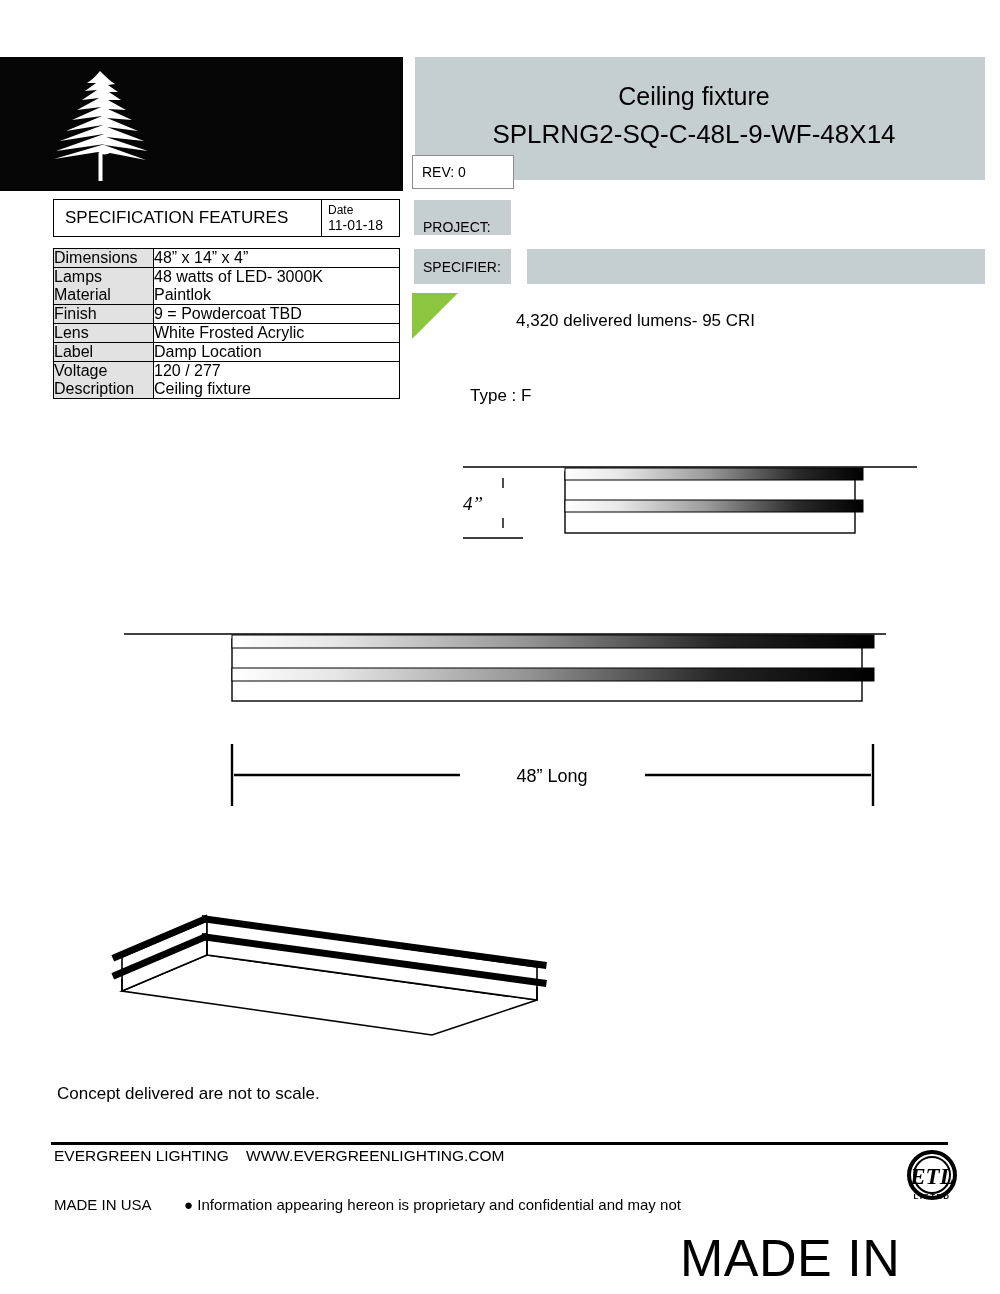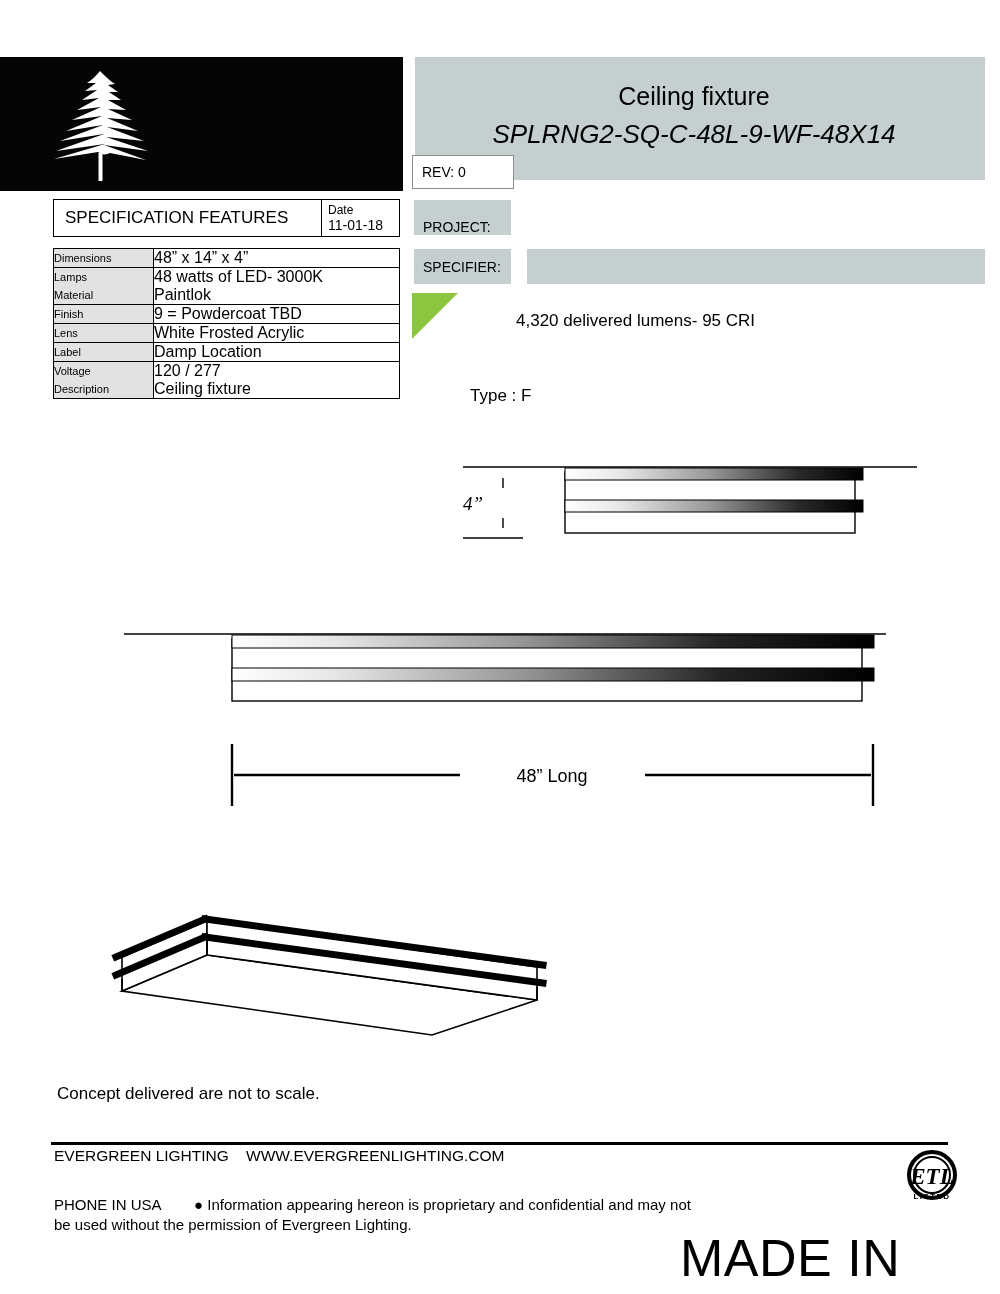--- a/index.html
+++ b/index.html
@@ -79,21 +79,20 @@
     text-align: center;
     font-size: 25px;
   }
   .title-line2 {
     position: absolute;
     left: 0;
     right: 12px;
     top: 62px;
     text-align: center;
     font-size: 26px;
-    font-style: italic;
   }
 
   .rev-box {
     position: absolute;
     left: 412px;
     top: 155px;
     width: 100px;
     height: 32px;
     border: 1px solid #8c8c8c;
     background: #ffffff;
@@ -205,21 +204,21 @@
     border-collapse: collapse;
     width: 100%;
   }
   .spec-table td {
     padding: 0;
     vertical-align: middle;
   }
   .spec-key {
     width: 99px;
     background: #e2e2e2;
-    font-size: 11px;
+    font-size: 16px;
     padding: 5px 0 5px 8px;
     border-right: 1.2px solid #000;
   }
   .spec-val {
     font-size: 16px;
     padding: 5px 0 5px 9px;
   }
   .rowline td { border-top: 1.2px solid #000; }
 
   
@@ -445,22 +444,21 @@
       <line x1="22" y1="84" x2="22" y2="96"></line>
       <line x1="107" y1="46" x2="107" y2="60"></line>
       <line x1="437" y1="92" x2="437" y2="105"></line>
     </g>
   </svg>
 
   <div class="concept-note">Concept delivered are not to scale.</div>
 
   <div class="footer-rule"></div>
   <div class="footer-line1">EVERGREEN LIGHTING    WWW.EVERGREENLIGHTING.COM</div>
-  <div class="footer-notice1">PHONE IN USA        ● Information appearing hereon is proprietary and confidential and may not</div>
-  <div class="footer-notice2">be used without the permission of Evergreen Lighting.</div>
+  <div class="footer-notice1">MADE IN USA        ● Information appearing hereon is proprietary and confidential and may not</div>
 
   <svg class="etl-logo" viewBox="0 0 58 58" xmlns="http://www.w3.org/2000/svg">
     <circle cx="29" cy="27" r="23" fill="none" stroke="#000" stroke-width="4"></circle>
     <circle cx="29" cy="27" r="18" fill="none" stroke="#000" stroke-width="2"></circle>
     <text x="29" y="36" text-anchor="middle" font-family="Liberation Serif, serif" font-size="23" font-weight="bold" font-style="italic" fill="#000">ETL</text>
     <text x="29" y="51" text-anchor="middle" font-family="Liberation Sans, sans-serif" font-size="8" font-weight="bold" letter-spacing="1.4" fill="#000">LISTED</text>
   </svg>
 
   <div class="made-in-usa-big">MADE IN USA</div>
 

